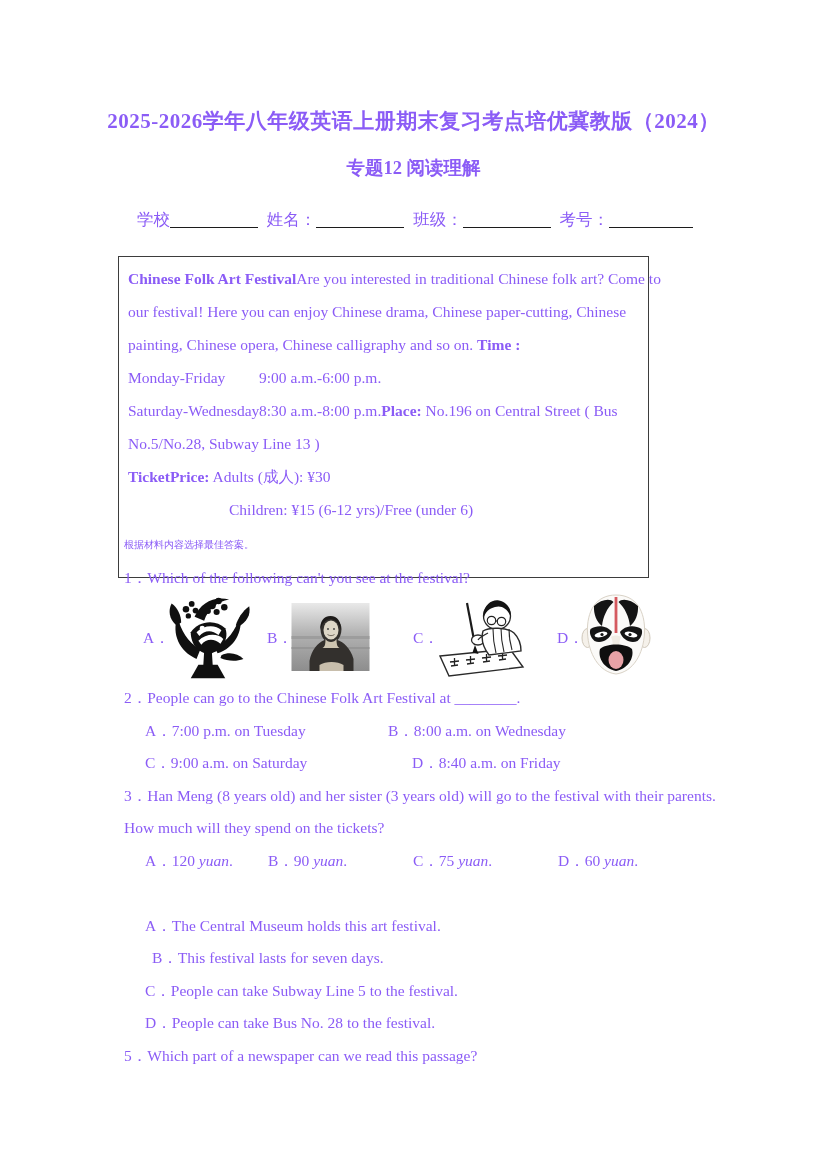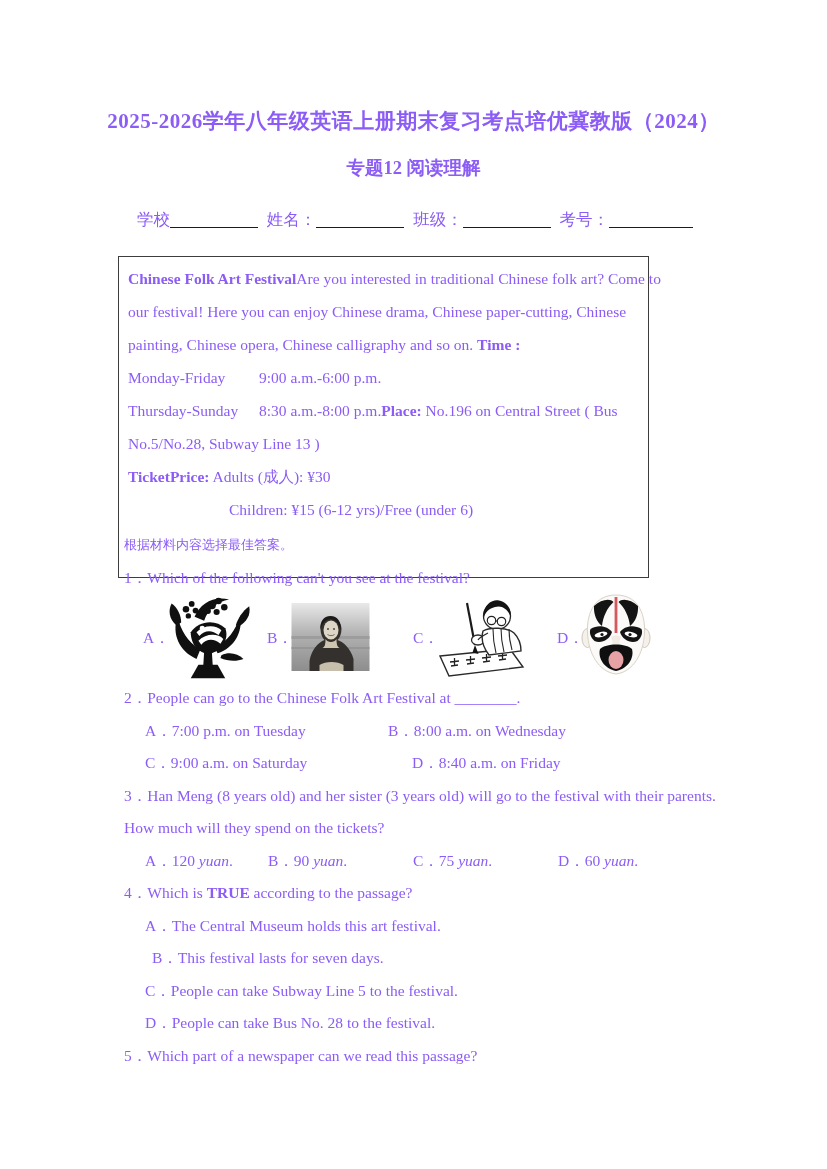--- a/index.html
+++ b/index.html
@@ -15,21 +15,21 @@
   .title2 { top:151px; left:0; right:0; text-align:center; font-size:18.5px; font-weight:bold; white-space:nowrap; }
   .fields { top:205px; left:137px; width:556px; display:flex; justify-content:space-between; font-size:16.5px; }
   .field { display:flex; white-space:nowrap; }
   .blank { display:inline-block; width:88px; height:19px; border-bottom:1.5px solid #1c1c1c; }
   .blank.sm { width:84px; }
   .pbox { top:252px; left:118px; width:531px; height:322px; border:1.5px solid #3d3d3d; padding:5px 6px 0 9px; font-size:15.5px; }
   .bline { height:33px; line-height:33px; white-space:nowrap; }
   .days { display:inline-block; width:131px; }
   .indent { padding-left:101px; }
   .txt { font-size:15.5px; white-space:nowrap; line-height:20px; }
-  .cn { font-size:13px; }
+  .cn { font-size:10px; }
   b { font-weight:bold; }
   i { font-style:italic; }
   .imgslot svg { display:block; }
 </style>
 </head>
 <body>
 
 <div class="page">
 
   <div class="abs title1">2025-2026学年八年级英语上册期末复习考点培优冀教版（2024）</div>
@@ -52,21 +52,21 @@
         <span>考号：</span>
         <span class="blank sm"></span>
       </span>
   </div>
 
   <div class="abs pbox">
     <div class="bline"><b>Chinese Folk Art Festival</b><span>Are you interested in traditional Chinese folk art? Come to</span></div>
     <div class="bline"><span>our festival!  Here you can enjoy Chinese drama, Chinese paper-cutting, Chinese</span></div>
     <div class="bline"><span>painting,  Chinese opera, Chinese calligraphy  and so on. </span><b>Time :</b></div>
     <div class="bline"><span class="days">Monday-Friday</span><span>9:00 a.m.-6:00 p.m.</span></div>
-    <div class="bline"><span class="days">Thursday-Sunday</span><span>8:30 a.m.-8:00 p.m.</span><b>Place:</b><span> No.196 on Central Street ( Bus</span></div>
+    <div class="bline"><span class="days">Saturday-Wednesday</span><span>8:30 a.m.-8:00 p.m.</span><b>Place:</b><span> No.196 on Central Street ( Bus</span></div>
     <div class="bline">No.5/No.28, Subway Line 13 )</div>
     <div class="bline"><b>TicketPrice:</b><span> Adults (成人): ¥30</span></div>
     <div class="bline indent">Children:   ¥15 (6-12 yrs)/Free (under 6)</div>
   </div>
 
   <div class="abs txt cn" style="top:531px; left:124px;">根据材料内容选择最佳答案。</div>
 
   <div class="abs txt" style="top:564px; left:124px;"><span>1．</span><span>Which of the following  can't you see at the festival?</span></div>
 
   <span class="abs txt" style="top:624px; left:143px;">A．</span>
@@ -180,21 +180,20 @@
   <span class="abs txt" style="top:749px; left:145px;"><span>C．</span><span>9:00 a.m. on Saturday</span></span>
   <span class="abs txt" style="top:749px; left:412px;"><span>D．</span><span>8:40 a.m. on Friday</span></span>
 
   <div class="abs txt" style="top:782px; left:124px;"><span>3．</span><span>Han Meng (8 years old) and her sister (3 years old)  will  go to the festival with their parents.</span></div>
   <div class="abs txt" style="top:814px; left:124px;">How much will  they spend on the tickets?</div>
   <span class="abs txt" style="top:847px; left:145px;"><span>A．</span><span>120 </span><i>yuan</i><span>.</span></span>
   <span class="abs txt" style="top:847px; left:268px;"><span>B．</span><span>90 </span><i>yuan</i><span>.</span></span>
   <span class="abs txt" style="top:847px; left:413px;"><span>C．</span><span>75 </span><i>yuan</i><span>.</span></span>
   <span class="abs txt" style="top:847px; left:558px;"><span>D．</span><span>60 </span><i>yuan</i><span>.</span></span>
 
-  <div class="abs txt" style="top:879px; left:124px;"><span>4．</span><span>Which is </span><b>TRUE</b><span> according to the passage?</span></div>
   <div class="abs txt" style="top:912px; left:145px;"><span>A．</span><span>The Central Museum holds this art festival.</span></div>
   <div class="abs txt" style="top:944px; left:152px;"><span>B．</span><span>This  festival lasts  for seven days.</span></div>
   <div class="abs txt" style="top:977px; left:145px;"><span>C．</span><span>People can take Subway Line 5 to the festival.</span></div>
   <div class="abs txt" style="top:1009px; left:145px;"><span>D．</span><span>People can take Bus No. 28 to the festival.</span></div>
 
   <div class="abs txt" style="top:1042px; left:124px;"><span>5．</span><span>Which part of a newspaper can we read this passage?</span></div>
 
 </div>
 
 </body></html>

